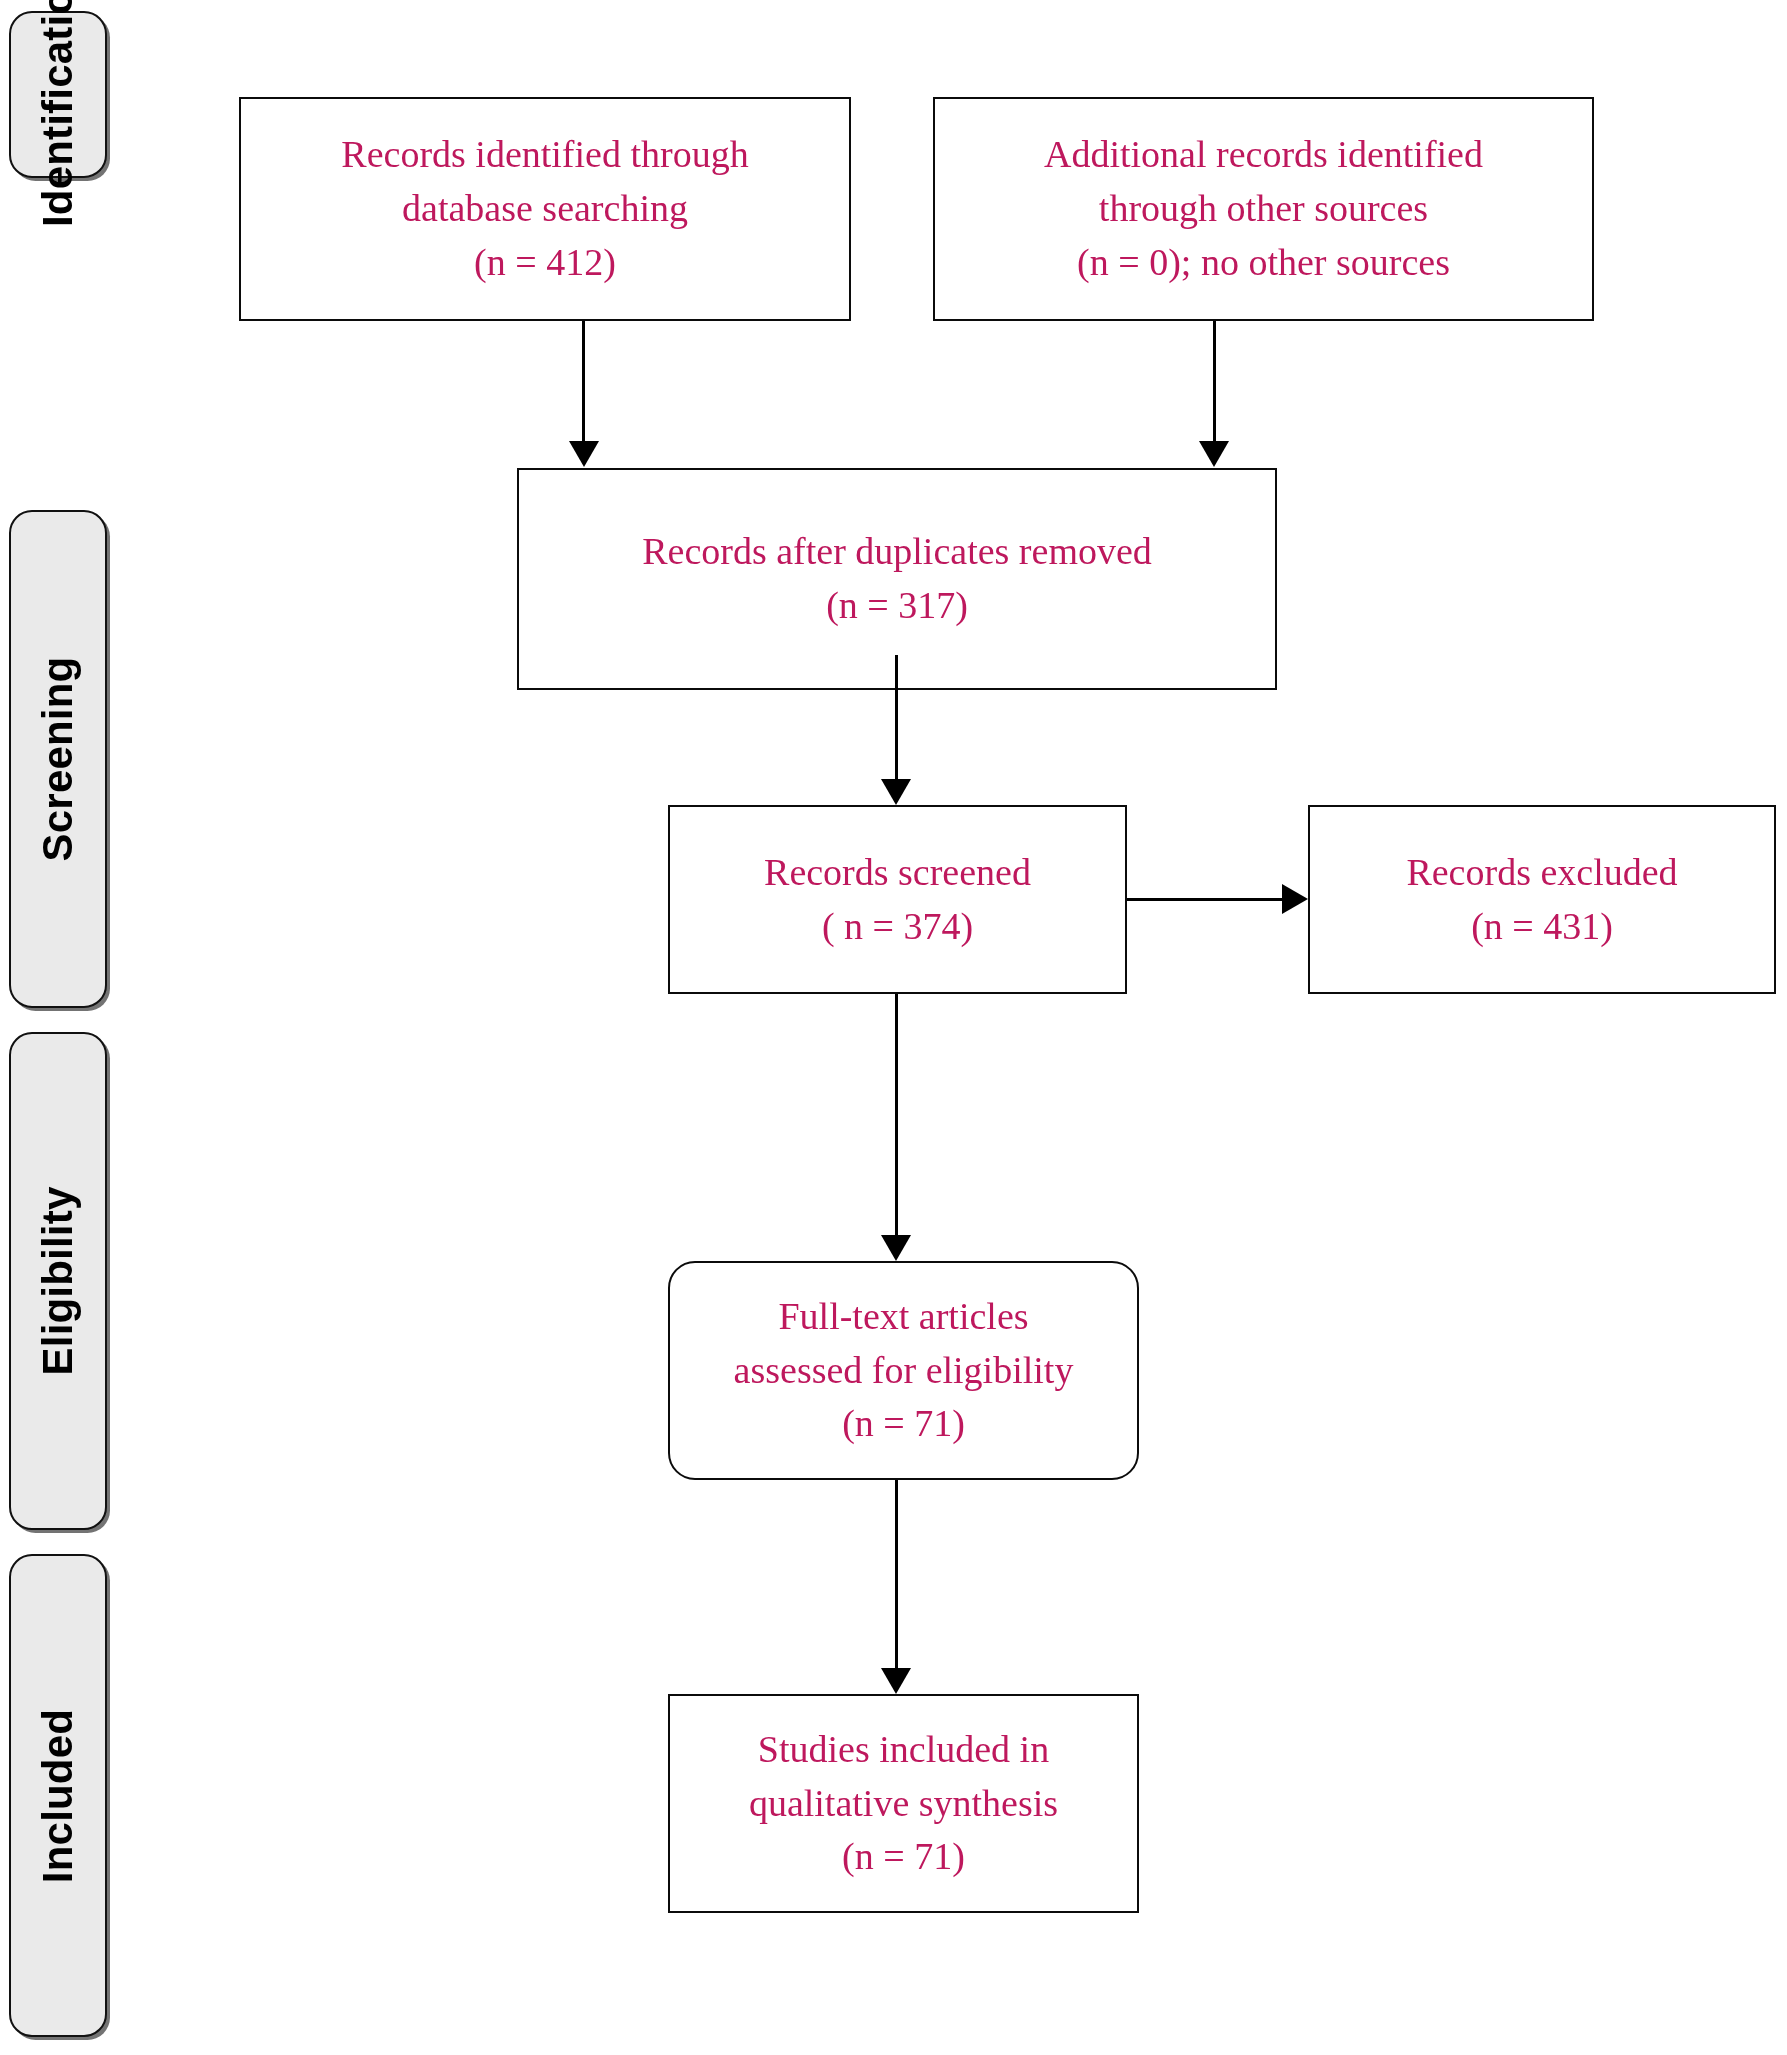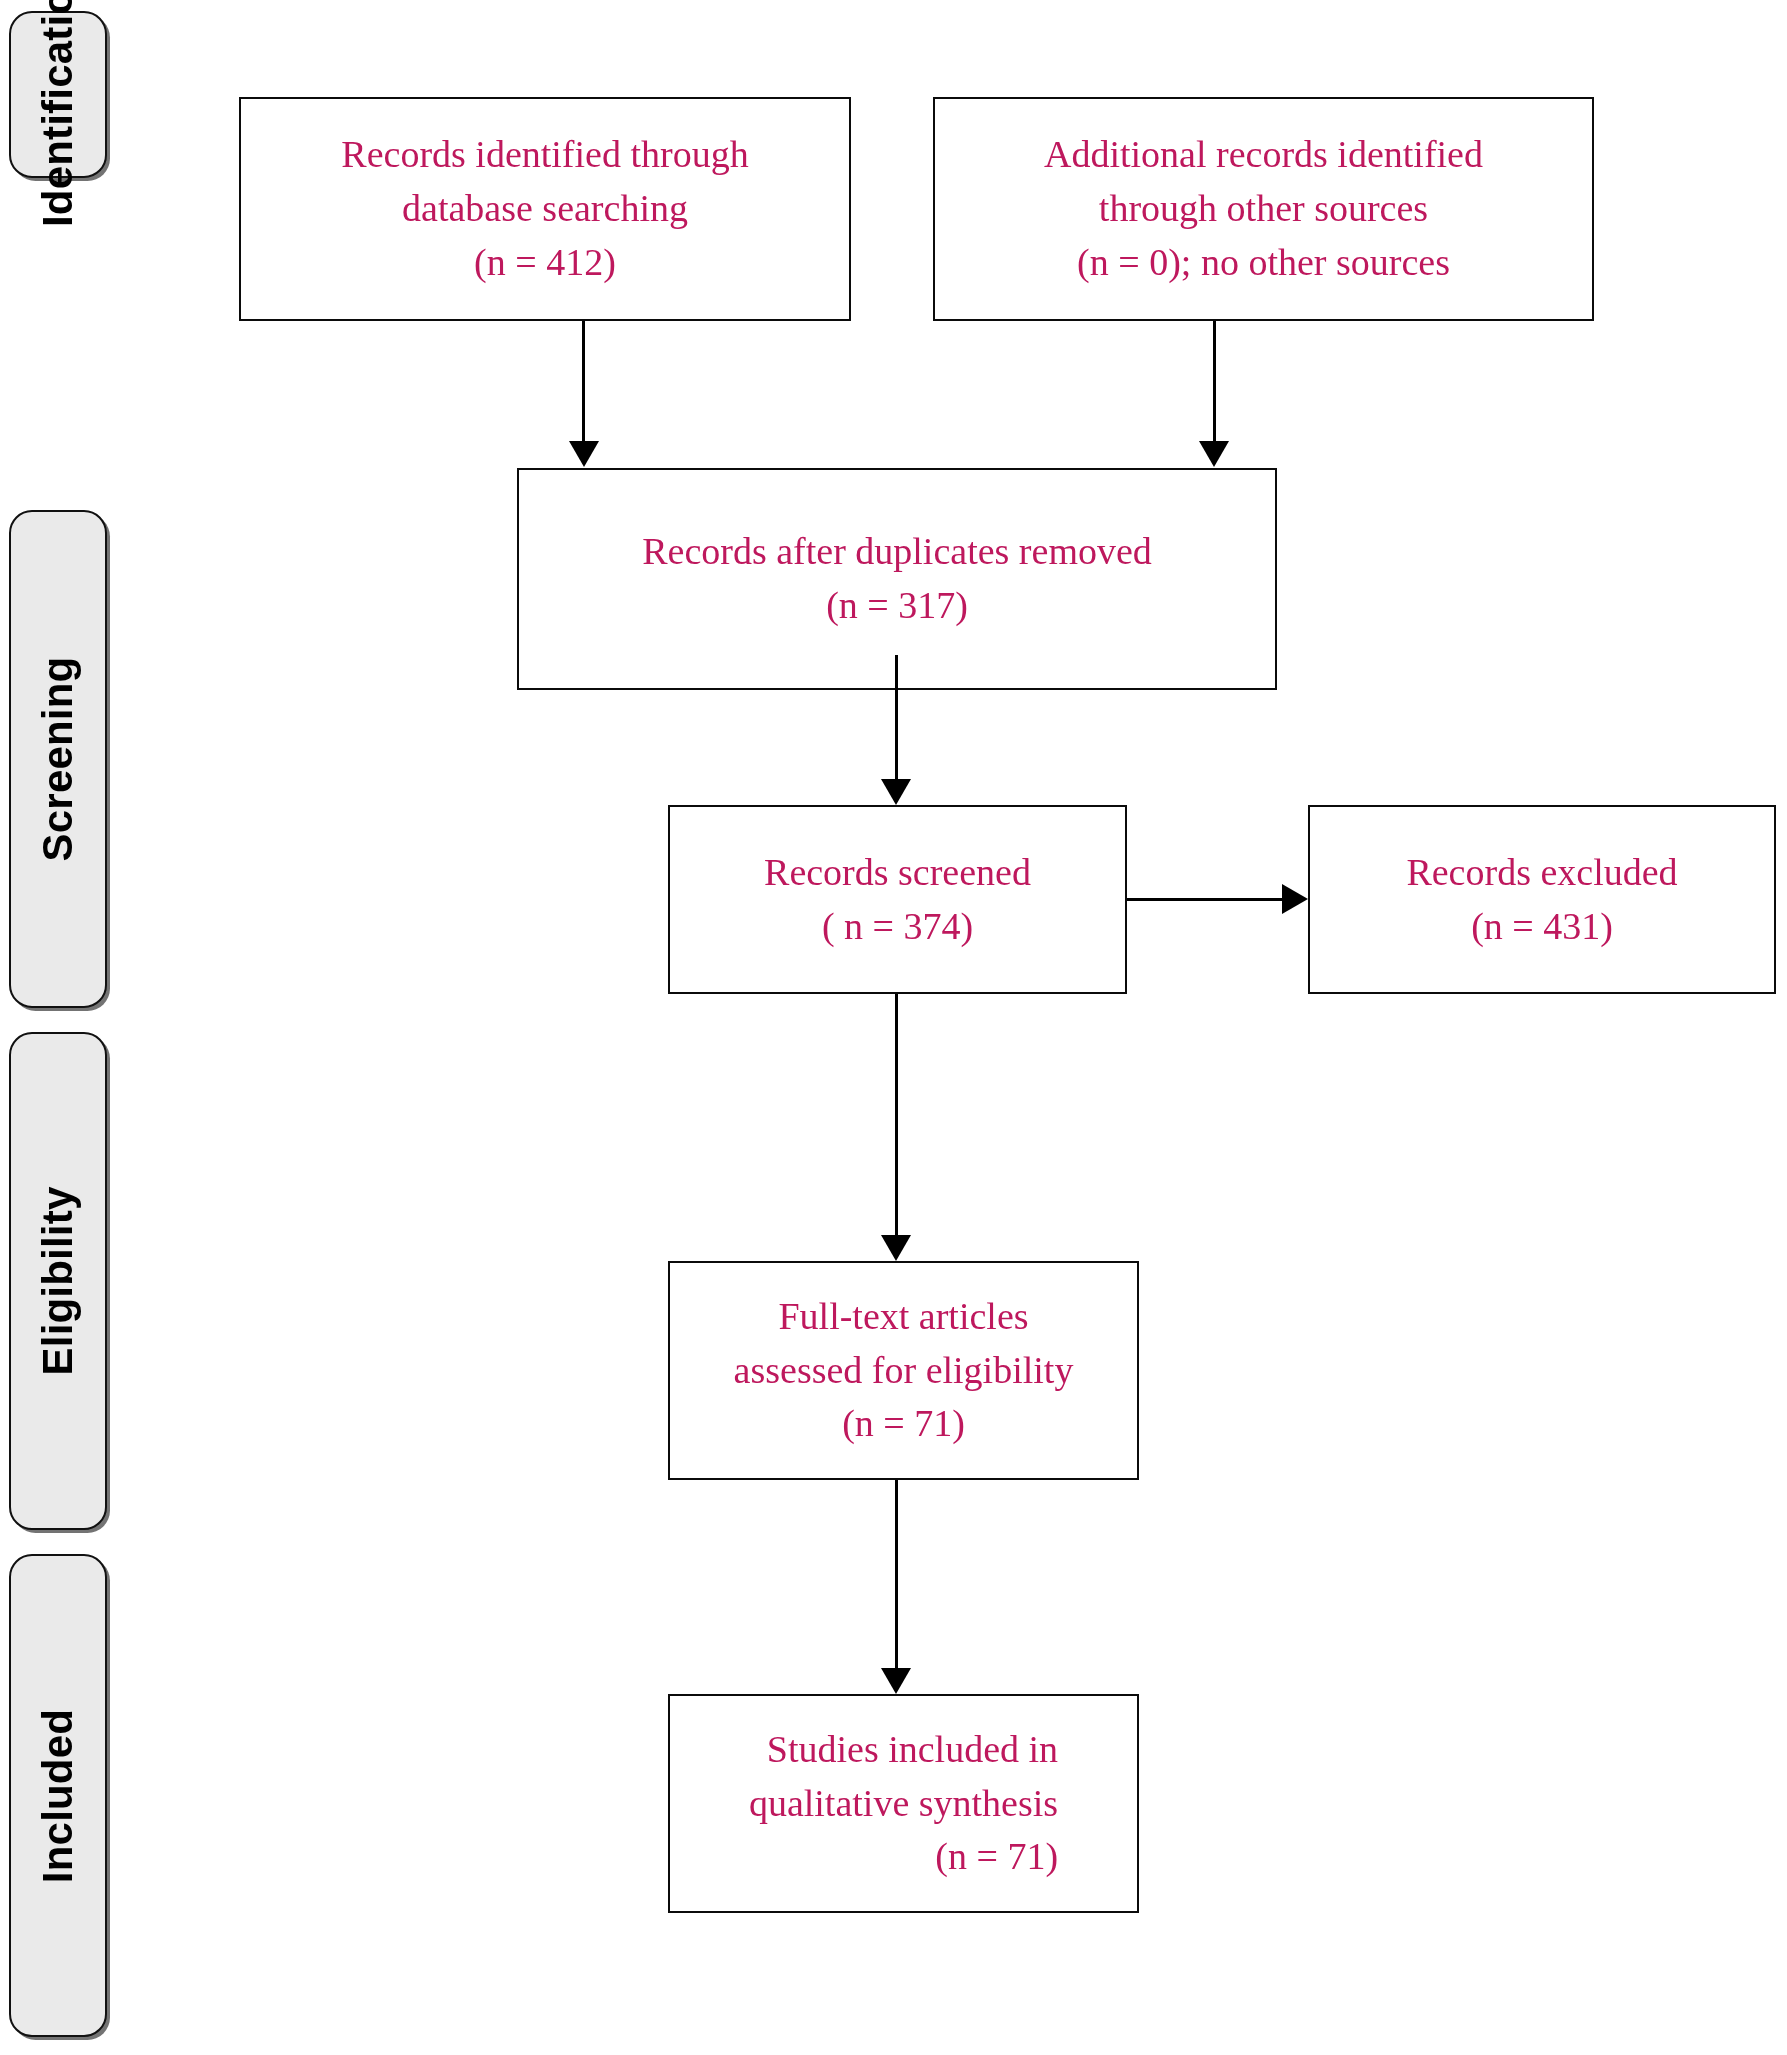--- a/index.html
+++ b/index.html
@@ -146,29 +146,29 @@
     <span class="box-text">Records excluded
 (n = 431)</span>
   </div>
 
   <div class="conn-line-h" style="left:1127px; top:898px; width:157px;"></div>
   <div class="arrow-right" style="left:1282px; top:884px;"></div>
 
   <div class="conn-line-v" style="left:895px; top:994px; height:242px;"></div>
   <div class="arrow-down" style="left:881px; top:1235px;"></div>
 
-  <div class="flow-box" style="left:668px; top:1261px; width:471px; height:219px;">
+  <div class="flow-box" style="left:668px; top:1261px; width:471px; height:219px;border-radius:27px;">
     <span class="box-text">Full-text articles
 assessed for eligibility
 (n = 71)</span>
   </div>
 
   <div class="conn-line-v" style="left:895px; top:1480px; height:189px;"></div>
   <div class="arrow-down" style="left:881px; top:1668px;"></div>
 
-  <div class="flow-box" style="left:668px; top:1694px; width:471px; height:219px;text-align:right;">
+  <div class="flow-box" style="left:668px; top:1694px; width:471px; height:219px;">
     <span class="box-text">Studies included in
 qualitative synthesis
 (n = 71)</span>
   </div>
 
 </div>
 
 
 </body></html>

